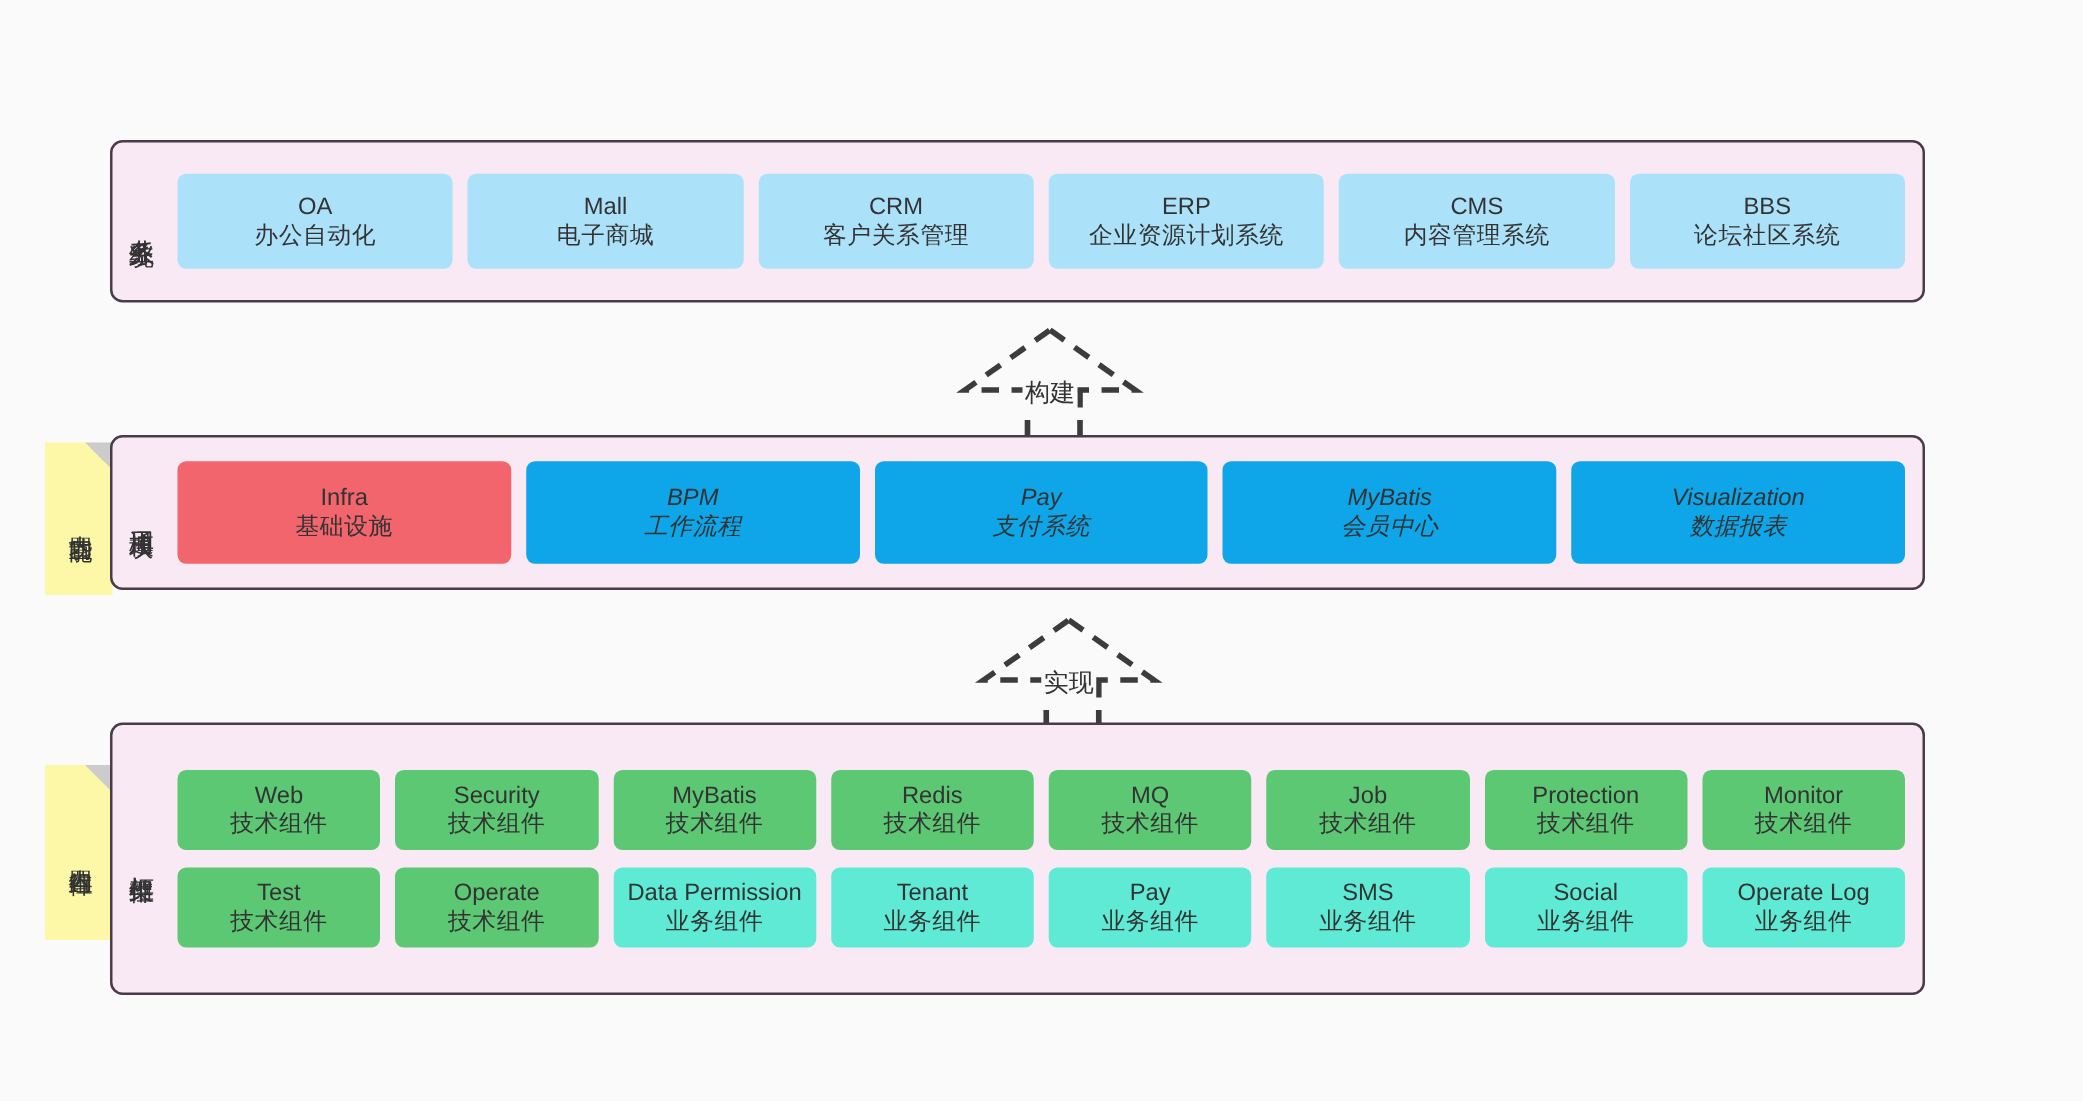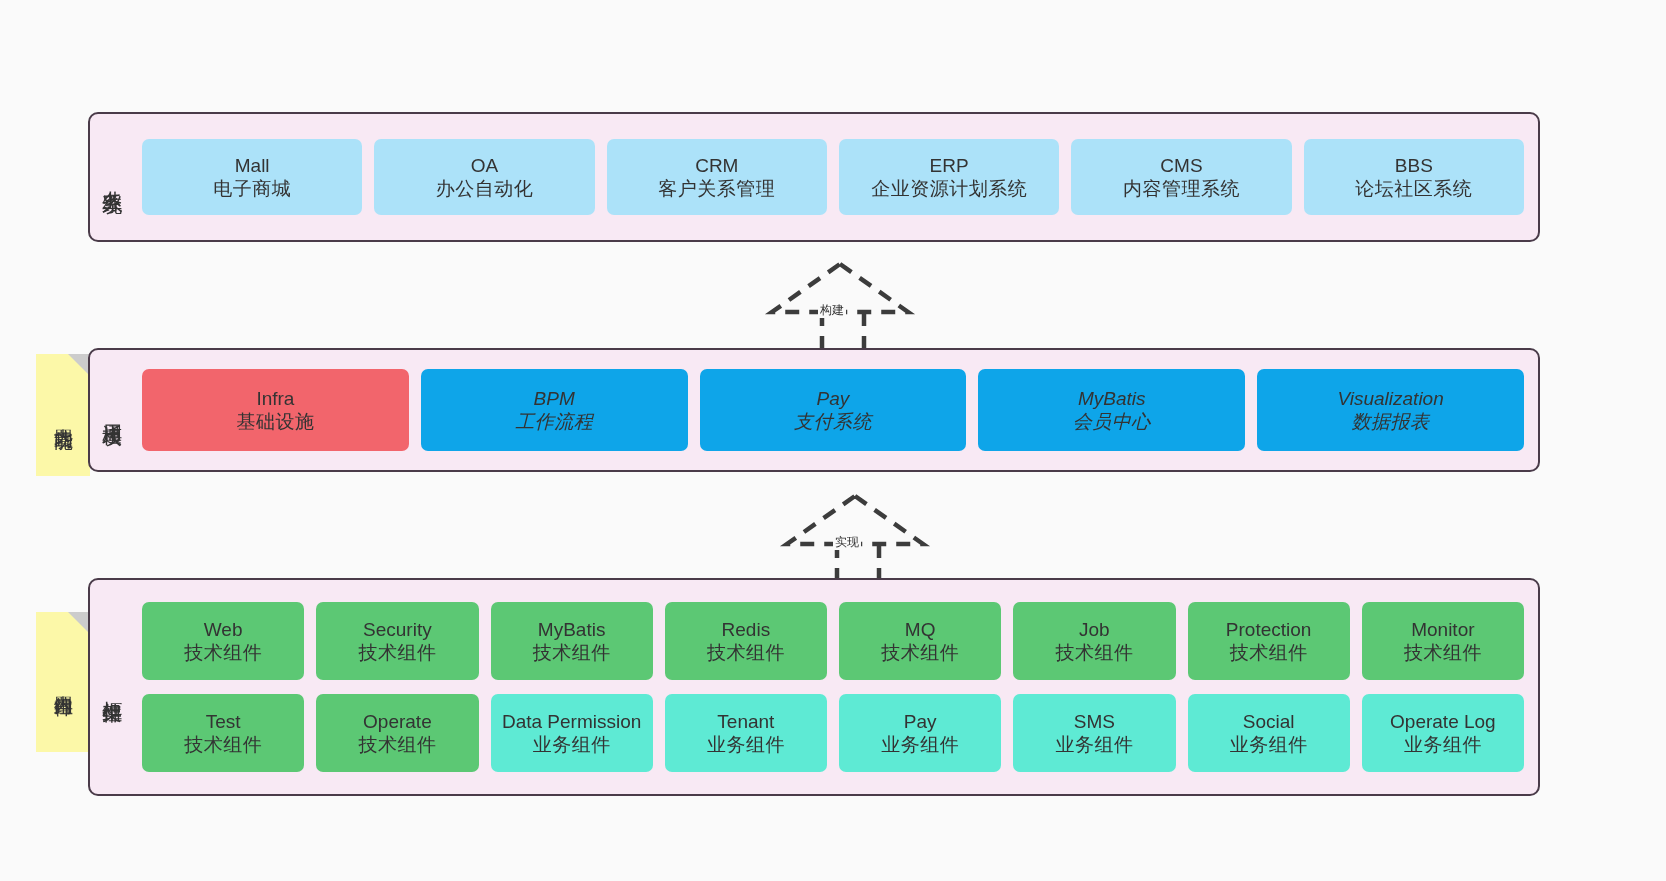--- a/index.html
+++ b/index.html
@@ -87,21 +87,21 @@
     color: #333333;
   }
   .card .cn {
     font-size: 19px;
     color: #333333;
     letter-spacing: 0.5px;
   }
 
   .h-biz  { height: 76px; }
   .h-mod  { height: 82px; }
-  .h-comp { height: 78px; }
+  .h-comp { height: 64px; }
 
   .c-blue       { background: #ace2f9; }
   .c-red        { background: #f2656c; }
   .c-pink       { background: #0ea5e9; font-style: italic; }
   .c-green      { background: #5cc874; }
   .c-lightgreen { background: #5eead4; }
 
   
   .sticky {
     position: absolute;
@@ -140,44 +140,44 @@
     position: absolute;
     inset: 0;
     overflow: visible;
   }
   .arrow-label {
     position: absolute;
     left: 50%;
     top: 44px;
     transform: translateX(-22px);
     background: #fafafa;
-    font-size: 12px;
+    font-size: 20px;
     color: #333333;
     padding: 1px 2px;
     line-height: 1.2;
     white-space: nowrap;
     user-select: none;
   }
 </style>
 </head>
 <body>
 
 <div class="canvas">
 
   <div class="layer" style="left:88px; top:112px; width:1452px; height:130px;">
     <div class="layer-title">业务系统</div>
     <div class="layer-body">
 
       <div class="card h-biz c-blue">
+        <span class="en">OA</span>
+        <span class="cn">办公自动化</span>
+      </div>
+      <div class="card h-biz c-blue">
         <span class="en">Mall</span>
         <span class="cn">电子商城</span>
-      </div>
-      <div class="card h-biz c-blue">
-        <span class="en">OA</span>
-        <span class="cn">办公自动化</span>
       </div>
       <div class="card h-biz c-blue">
         <span class="en">CRM</span>
         <span class="cn">客户关系管理</span>
       </div>
       <div class="card h-biz c-blue">
         <span class="en">ERP</span>
         <span class="cn">企业资源计划系统</span>
       </div>
       <div class="card h-biz c-blue">

